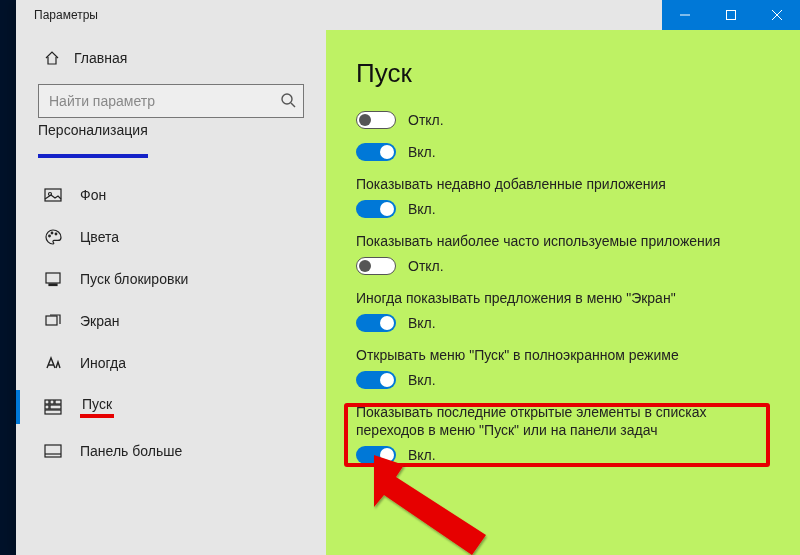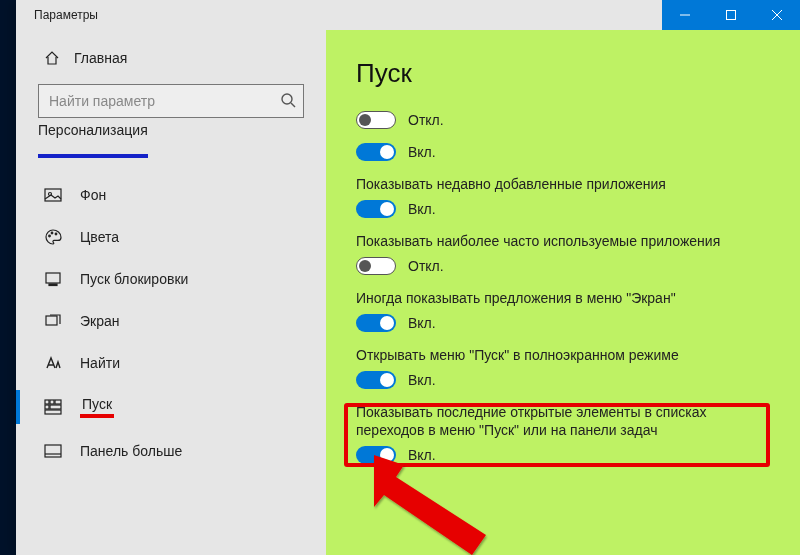--- a/index.html
+++ b/index.html
@@ -148,21 +148,21 @@
           <span>Экран</span>
         </div>
 
         <div class="nav-item">
           <span class="ico">
             <svg viewBox="0 0 18 18" width="18" height="18" fill="none" stroke="#222" stroke-width="1.4">
                 <path d="M3 14 L7 4 L11 14 M4.5 11 H9.5"></path>
                 <path d="M12 14 L14 8 L16 14"></path>
               </svg>
           </span>
-          <span>Найти</span>
+          <span>Иногда</span>
         </div>
 
         <div class="nav-item active">
           <span class="ico">
             <svg viewBox="0 0 18 18" width="18" height="18" fill="none" stroke="#222" stroke-width="1.2">
                 <rect x="1" y="2" width="4" height="4"></rect>
                 <rect x="6" y="2" width="4" height="4"></rect>
                 <rect x="11" y="2" width="6" height="4"></rect>
                 <rect x="1" y="7" width="4" height="4"></rect>
                 <rect x="6" y="7" width="11" height="4"></rect>

